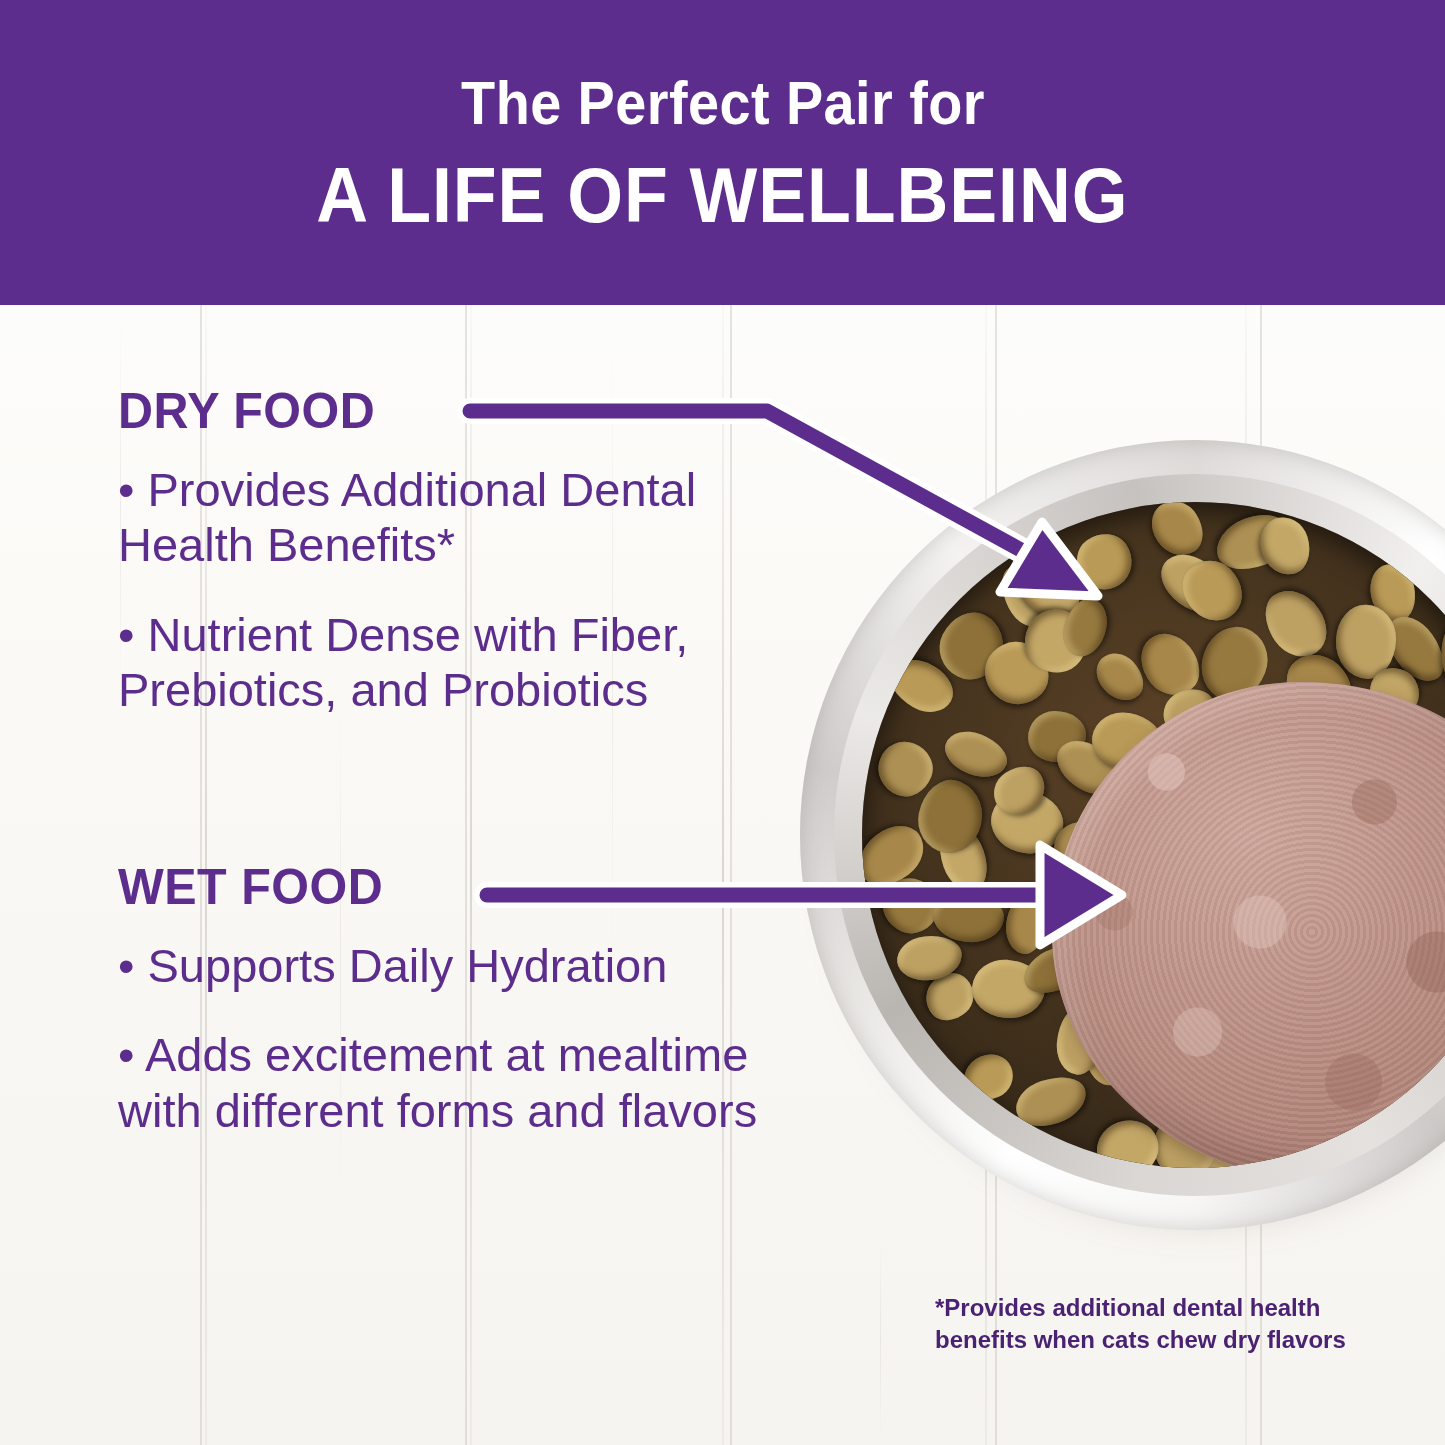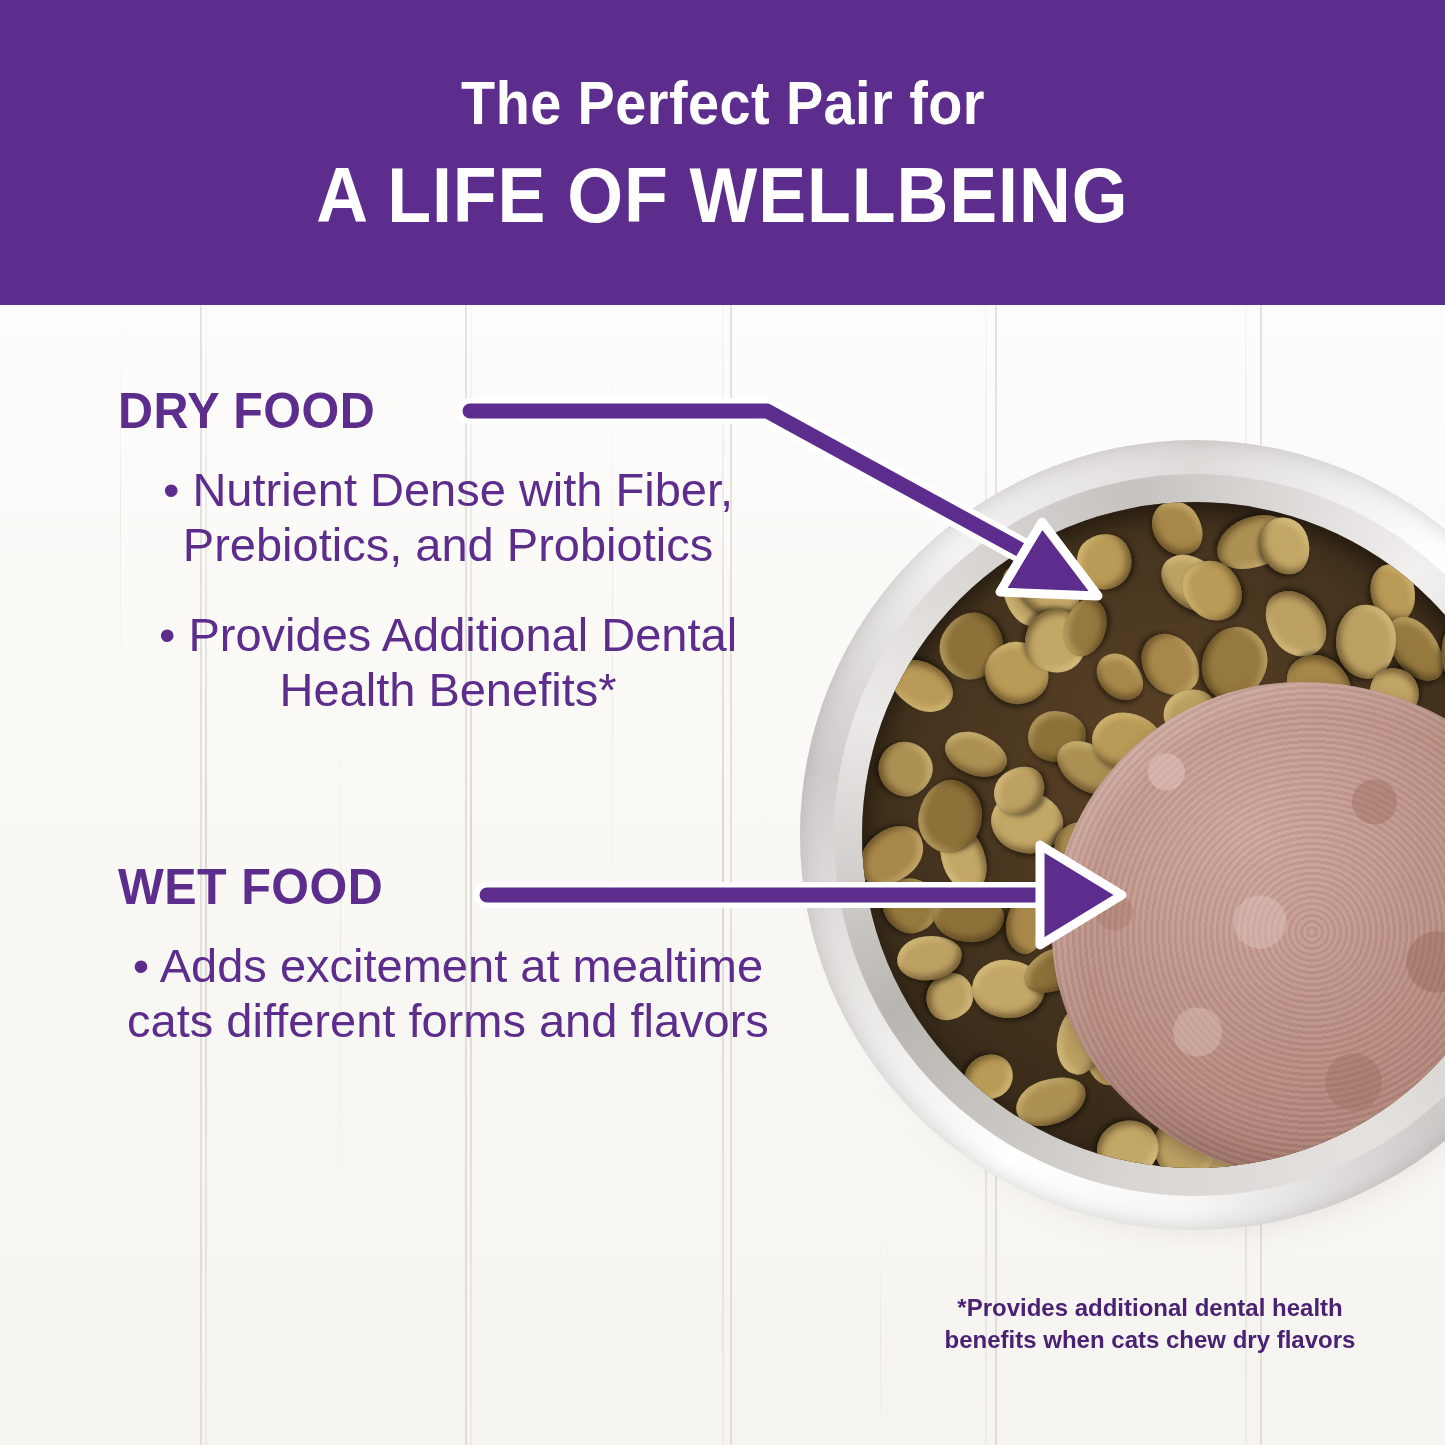--- a/index.html
+++ b/index.html
@@ -7,21 +7,20 @@
     width:1445px;height:1445px;
     font-family:"Liberation Sans", sans-serif;
     background:#ffffff;
     overflow:hidden;
   }
   .canvas{
     position:relative;
     width:1445px;height:1445px;
     overflow:hidden;
     background:#fdfcfa;
-    text-align:center;
   }
 
   
   .wood{
     position:absolute;inset:0;
     background:
       linear-gradient(180deg,#ffffff 0%,#fbfaf7 40%,#f6f4f0 100%);
   }
   .wood:after{
     content:"";position:absolute;inset:0;
@@ -277,28 +276,29 @@
         <div class="pate-tex"></div>
       </div>
     </div>
   </div>
 
   <div class="txt">
 
     <div class="sec-head" style="top:382px">DRY FOOD</div>
 
     <div class="bullets" style="top:462px">
+      <div class="bullet">• Provides Additional Dental Health Benefits*</div>
       <div class="bullet">• Nutrient Dense with Fiber, Prebiotics, and Probiotics</div>
-      <div class="bullet">• Provides Additional Dental Health Benefits*</div>
     </div>
 
     <div class="sec-head" style="top:858px">WET FOOD</div>
 
     <div class="bullets" style="top:938px">
-      <div class="bullet">• Adds excitement at mealtime cats different forms and flavors</div>
+      <div class="bullet">• Supports Daily Hydration</div>
+      <div class="bullet">• Adds excitement at mealtime with different forms and flavors</div>
     </div>
   </div>
 
   <div class="footnote">*Provides additional dental health benefits when cats chew dry flavors</div>
 
   <svg class="arrows" width="1445" height="1445" viewBox="0 0 1445 1445">
 
     <g>
       <path d="M 470 411 L 767 411 L 1063 573" fill="none" stroke="#FFFFFF" stroke-width="26" stroke-linecap="round" stroke-linejoin="round"></path>
       <path d="M 470 411 L 767 411 L 1063 573" fill="none" stroke="#5C2D8C" stroke-width="15" stroke-linecap="round" stroke-linejoin="round"></path>

